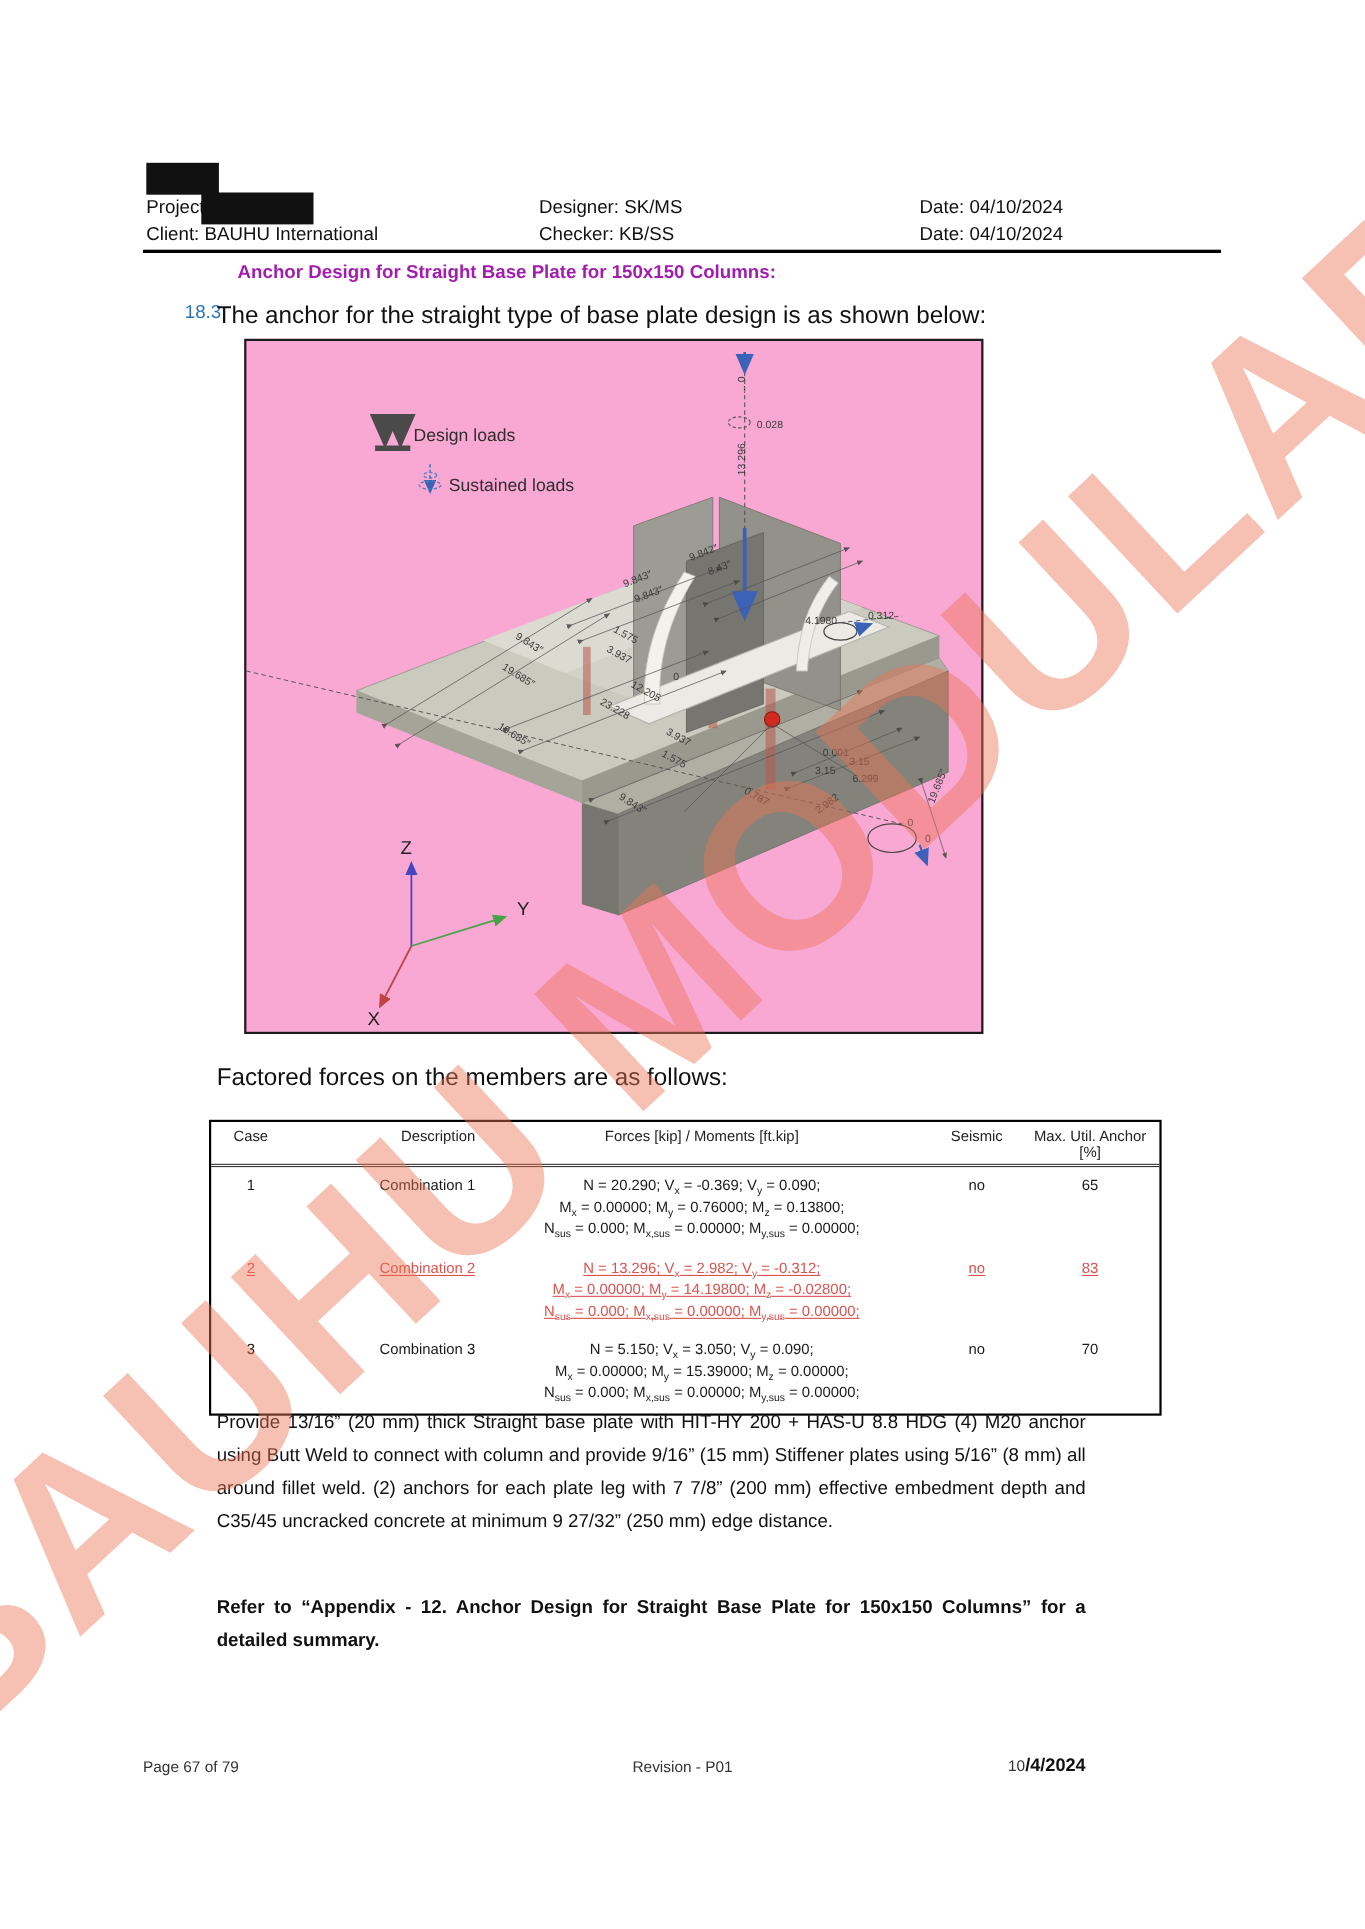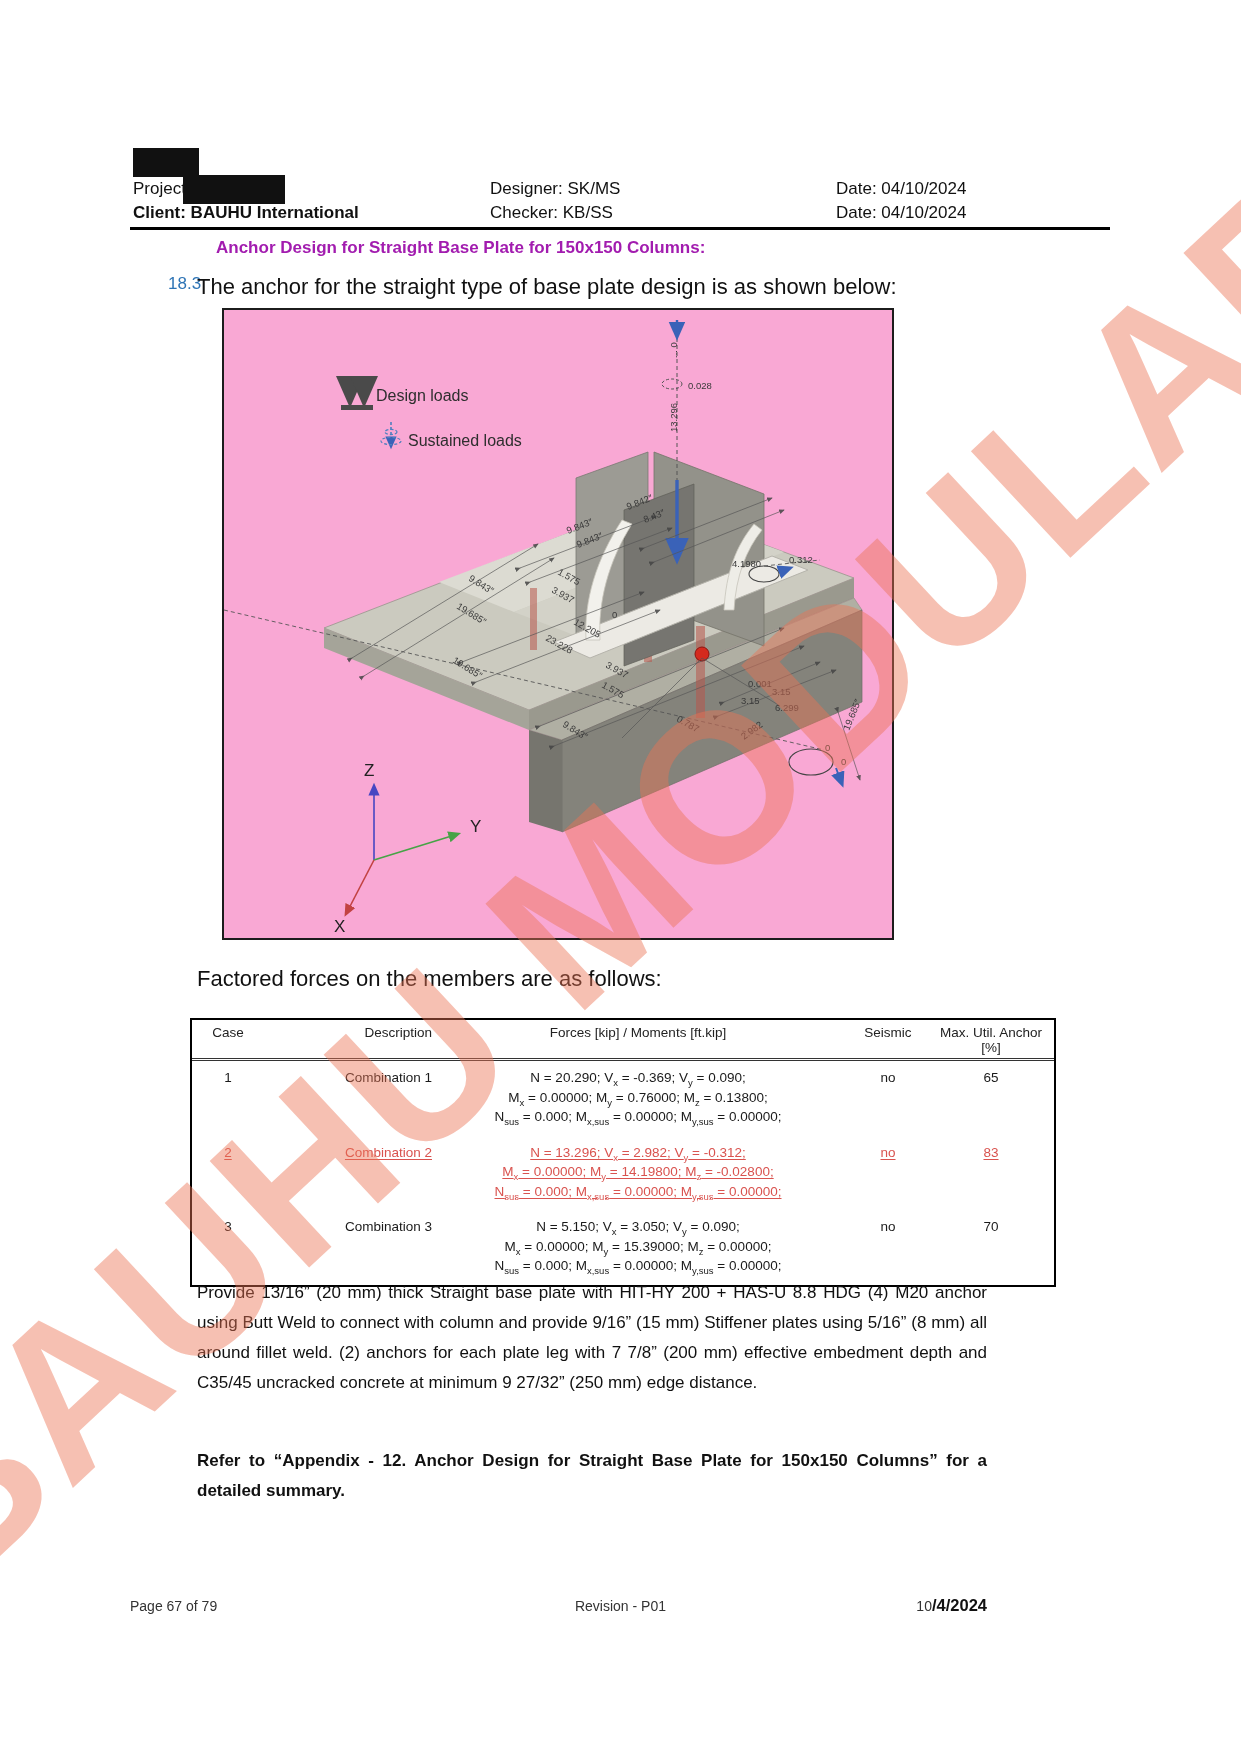--- a/index.html
+++ b/index.html
@@ -45,21 +45,21 @@
 </head>
 <body>
 
 <div class="page">
 
   <div class="watermark">BAUHU MODULAR</div>
 
   <div class="abs redact" style="left:133px;top:148px;width:66px;height:29px;"></div>
   <div class="abs hdr-text" style="left:133px;top:179px;">Project:</div>
   <div class="abs redact" style="left:183px;top:175px;width:102px;height:29px;"></div>
-  <div class="abs hdr-text" style="left:133px;top:203px;font-weight:bold;">Client: BAUHU International</div>
+  <div class="abs hdr-text" style="left:133px;top:203px;">Client: BAUHU International</div>
   <div class="abs hdr-text" style="left:490px;top:179px;">Designer: SK/MS</div>
   <div class="abs hdr-text" style="left:490px;top:203px;">Checker: KB/SS</div>
   <div class="abs hdr-text" style="left:836px;top:179px;">Date: 04/10/2024</div>
   <div class="abs hdr-text" style="left:836px;top:203px;">Date: 04/10/2024</div>
   <div class="abs rule" style="left:130px;top:227px;width:980px;height:3px;"></div>
 
   <div class="abs sec-num" style="left:168px;top:238px;">18.3</div>
   <div class="abs sec-title" style="left:216px;top:238px;">Anchor Design for Straight Base Plate for 150x150 Columns:</div>
   <div class="abs body-text" style="left:197px;top:274px;">The anchor for the straight type of base plate design is as shown below:</div>
 

